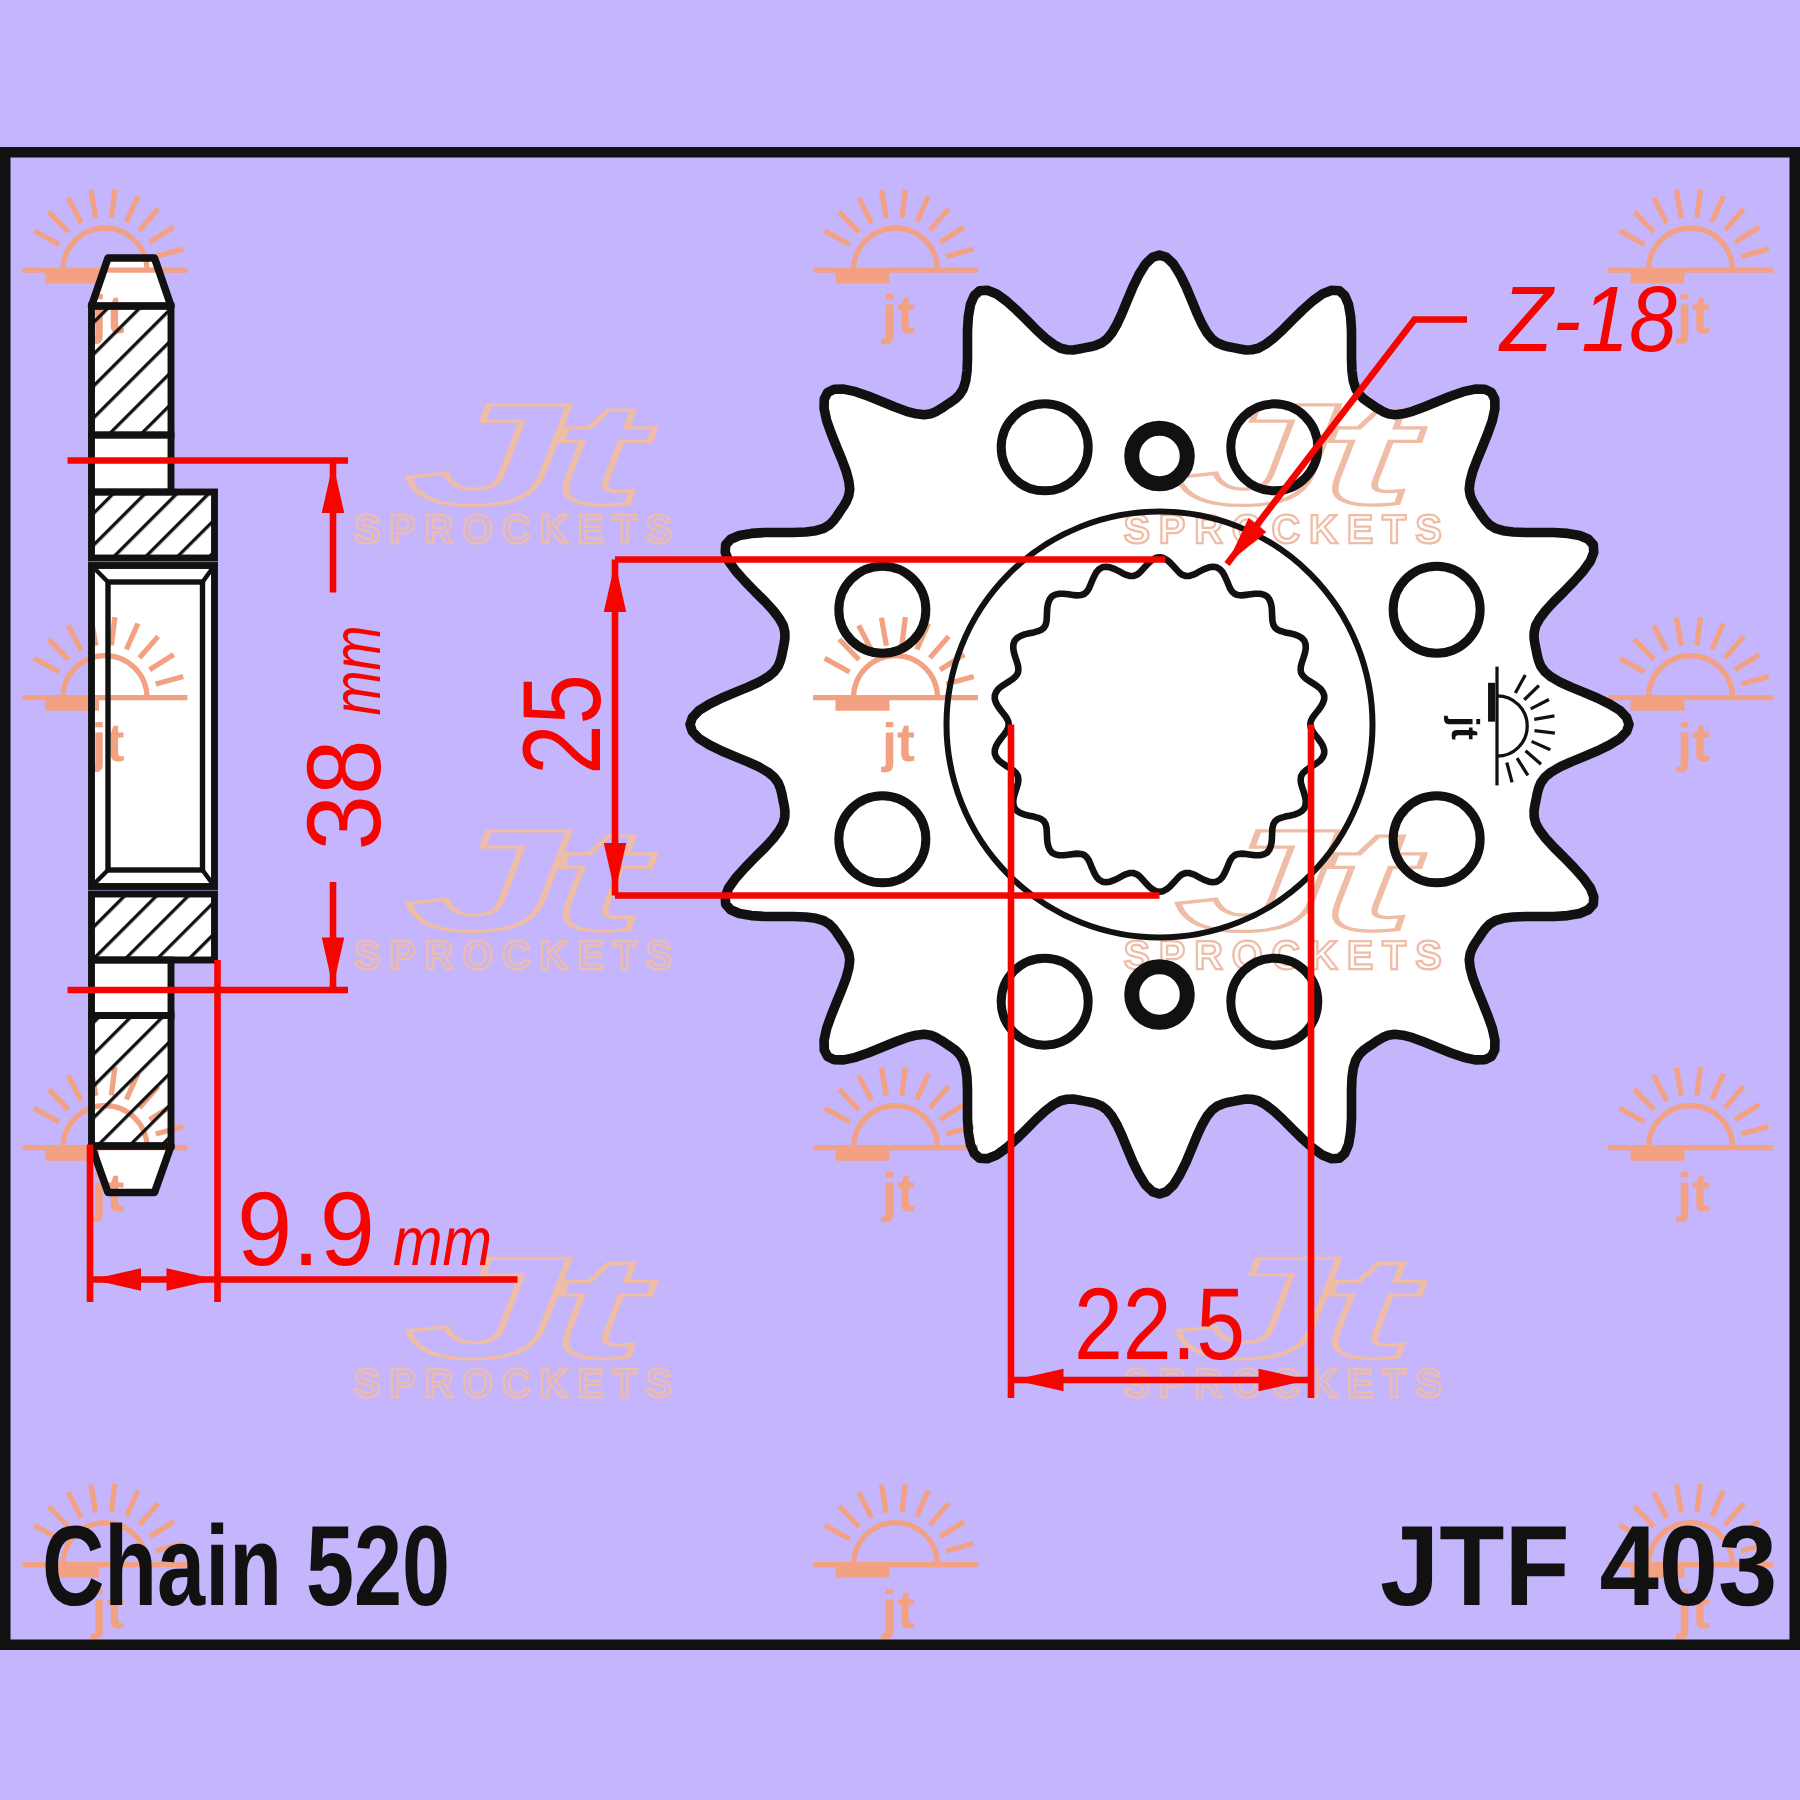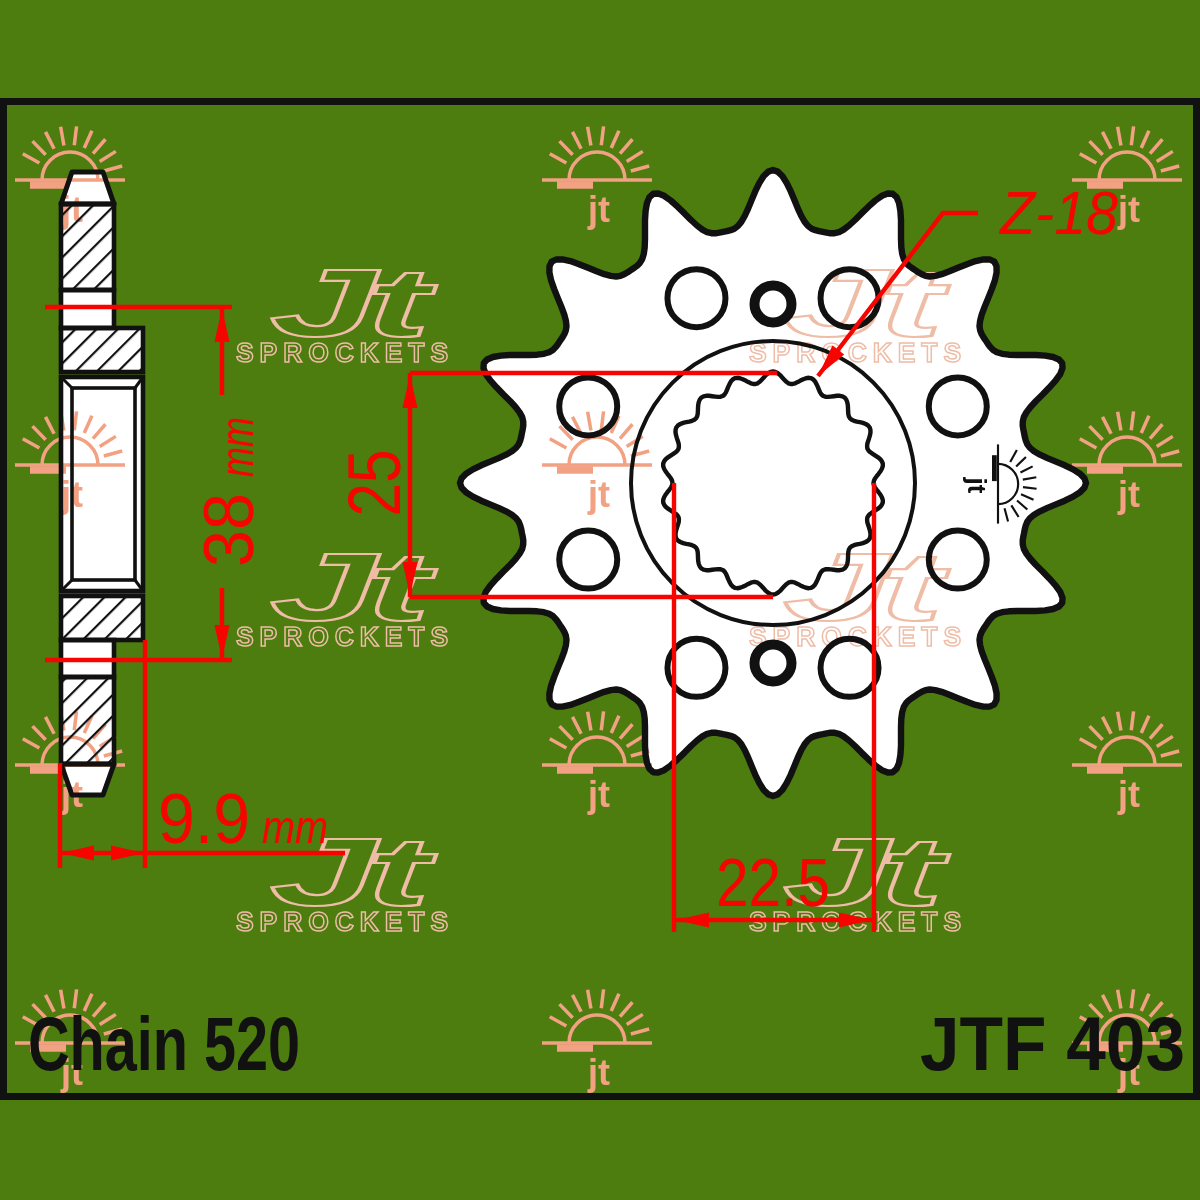--- a/index.html
+++ b/index.html
@@ -1,16 +1,16 @@
 <!DOCTYPE html>
 <html><head>
 <meta charset="utf-8">
 <style>
   html,body { margin:0; padding:0; background:#fff; }
-  .page { position:relative; width:1200px; height:1200px; background:#4d7c0f; overflow:hidden;
+  .page { position:relative; width:1200px; height:1200px; background:#c4b5fd; overflow:hidden;
           font-family:"Liberation Sans", sans-serif; }
   svg text { font-family:"Liberation Sans", sans-serif; }
   .dim-num  { font-size:70px; }
   .dim-unit { font-size:46px; font-style:italic; }
   .footer-txt { font-size:76px; font-weight:bold; }
 </style>
 </head>
 <body>
 
 <div class="page">

